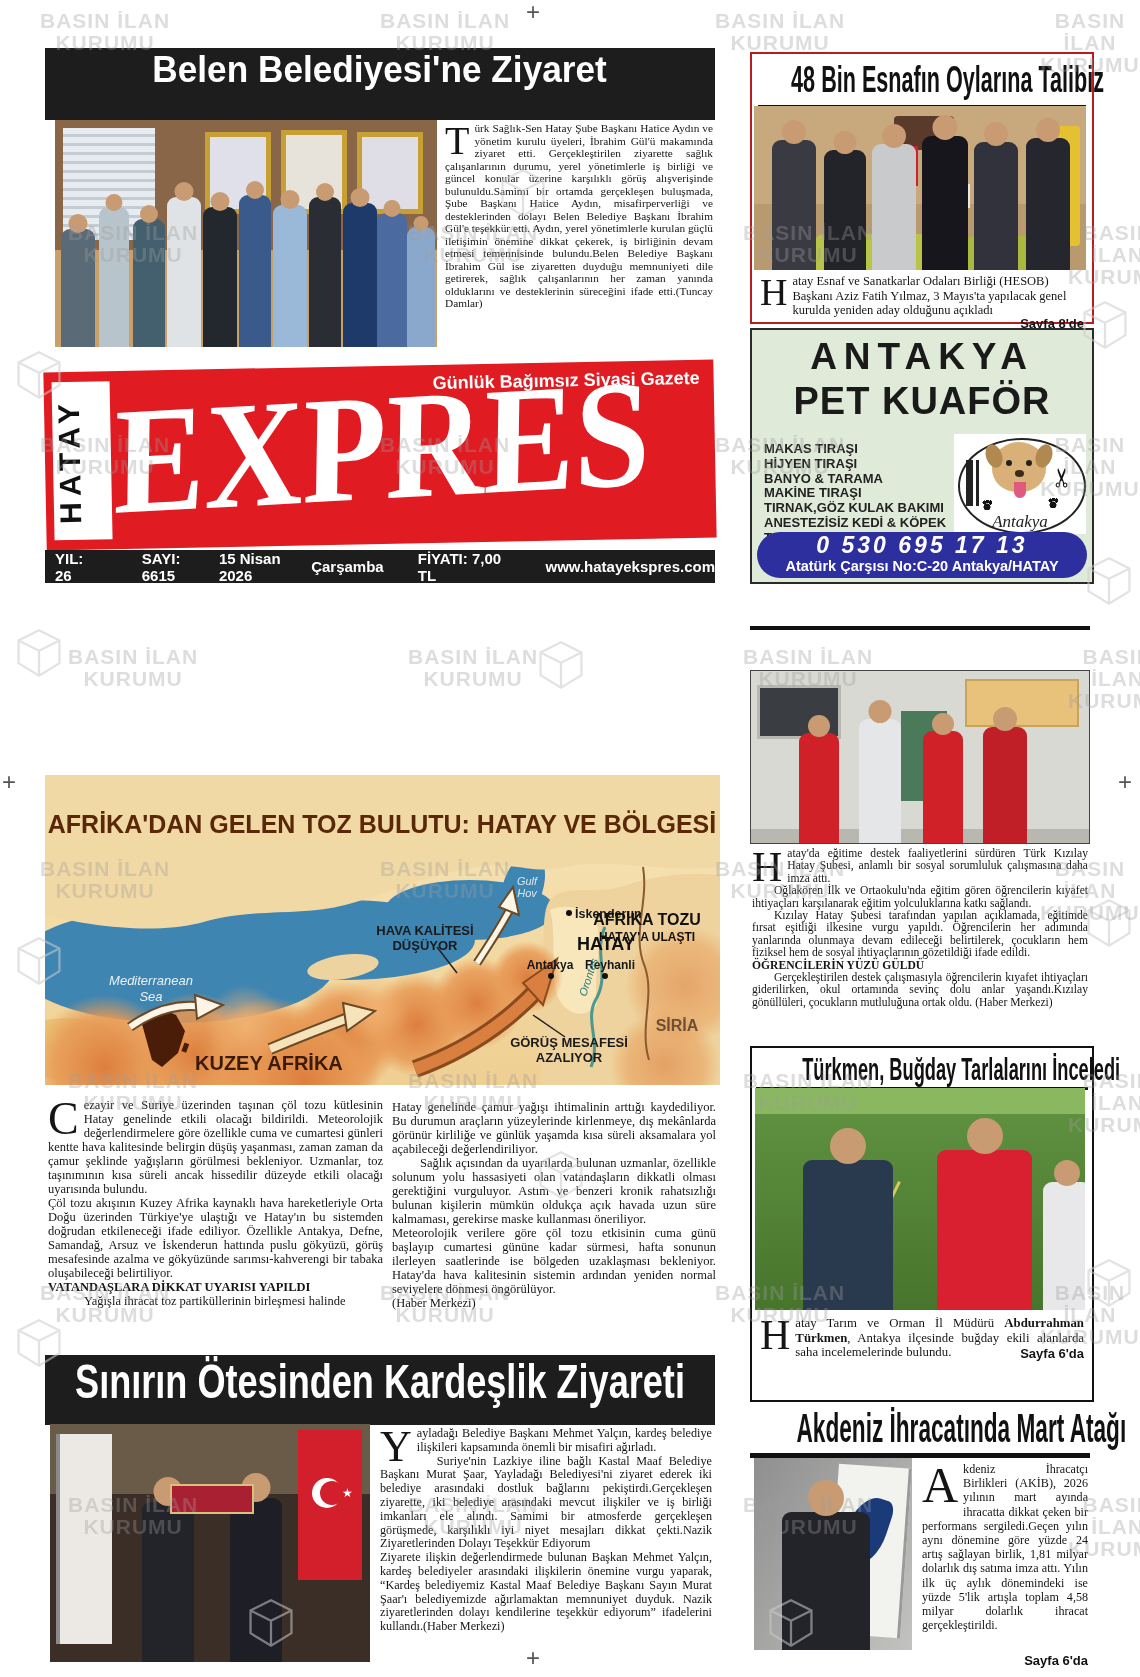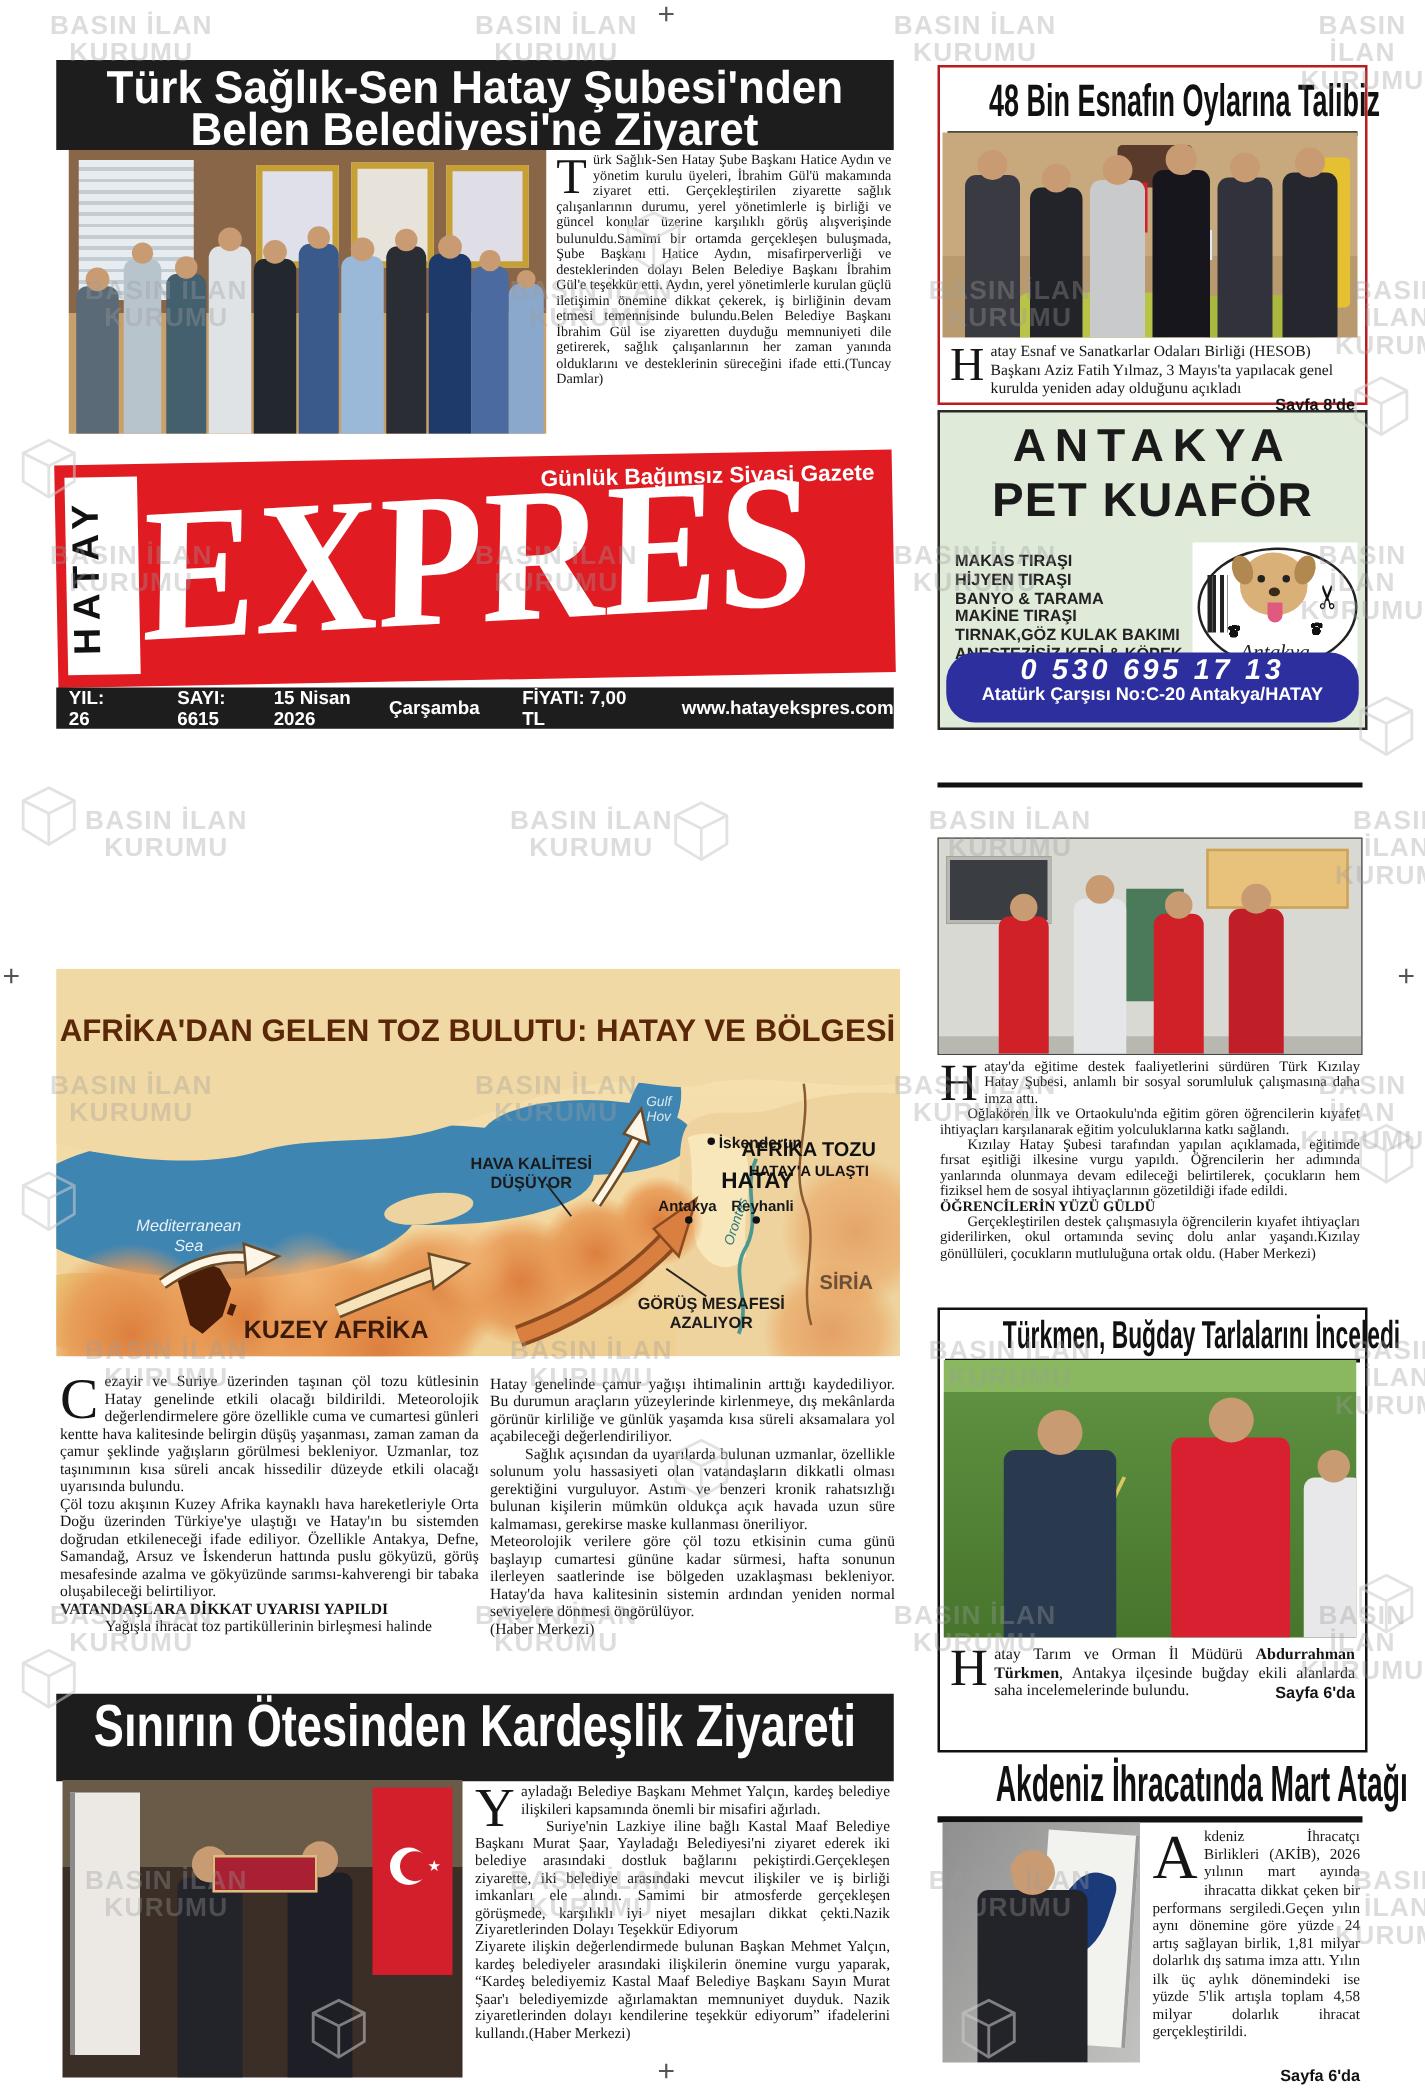--- a/index.html
+++ b/index.html
@@ -33,21 +33,20 @@
 <body>
 
 <div id="page">
 
   <div class="crop" style="left:526px;top:2px;">+</div>
   <div class="crop" style="left:526px;top:1648px;">+</div>
   <div class="crop" style="left:2px;top:772px;">+</div>
   <div class="crop" style="left:1118px;top:772px;">+</div>
 
   <div class="abs blackbar ctr" style="left:45px;top:48px;width:670px;height:70px;padding-top:2px;">
-    <div><span class="hl" style="font-size:32px;line-height:34px;transform:scale(1.1,1.15);transform-origin:center top;">Türk Sağlık-Sen Hatay Şubesi'nden</span></div>
     <div><span class="hl" style="font-size:32px;line-height:34px;transform:scale(1.1,1.15);transform-origin:center top;">Belen Belediyesi'ne Ziyaret</span></div>
   </div>
 
   <div class="ph" id="photo-saglik" style="left:55px;top:120px;width:382px;height:227px;background:linear-gradient(#8a6648 0 130px,#c9a06a 130px);">
     <div class="abs" style="left:8px;top:8px;width:92px;height:112px;background:repeating-linear-gradient(#e7ecf0 0 6px,#c3ccd3 6px 9px);"></div>
     <div class="abs" style="left:150px;top:12px;width:56px;height:72px;background:#dfe0ea;border:5px solid #c7a035;"></div>
     <div class="abs" style="left:226px;top:10px;width:56px;height:74px;background:#e7e2da;border:5px solid #c7a035;"></div>
     <div class="abs" style="left:302px;top:12px;width:56px;height:72px;background:#dfdde5;border:5px solid #c7a035;"></div>
   <div class="pn" style="left: 6px; width: 34px; height: 118px; background: rgb(90, 106, 118);">
         <span class="hd" style="width: 19px; height: 19px; top: -15px;"></span>
@@ -294,21 +293,21 @@
         <span class="abs" style="left:14px;top:18px;width:6px;height:6px;background:#222;border-radius:50%;"></span>
         <span class="abs" style="right:14px;top:18px;width:6px;height:6px;background:#222;border-radius:50%;"></span>
         <span class="abs" style="left:23px;top:28px;width:9px;height:7px;background:#3a2a1a;border-radius:50%;"></span>
         <span class="abs" style="left:22px;top:40px;width:12px;height:16px;background:#e05a80;border-radius:0 0 8px 8px;"></span>
       </div>
       <div class="abs" style="right:12px;top:28px;font-size:26px;transform:rotate(-90deg);color:#111;">✂</div>
       <div class="abs" style="left:28px;top:66px;width:10px;height:10px;background:radial-gradient(circle at 50% 70%,#111 40%,transparent 42%),radial-gradient(circle at 25% 25%,#111 18%,transparent 20%),radial-gradient(circle at 55% 12%,#111 18%,transparent 20%),radial-gradient(circle at 85% 25%,#111 18%,transparent 20%);"></div>
       <div class="abs" style="right:28px;bottom:26px;width:10px;height:10px;background:radial-gradient(circle at 50% 70%,#111 40%,transparent 42%),radial-gradient(circle at 25% 25%,#111 18%,transparent 20%),radial-gradient(circle at 55% 12%,#111 18%,transparent 20%),radial-gradient(circle at 85% 25%,#111 18%,transparent 20%);"></div>
       <div class="abs" style="left:0;right:0;bottom:2px;text-align:center;font-family:'Liberation Serif',serif;font-style:italic;font-size:17px;color:#222;">Antakya</div>
     </div>
-    <div class="abs ctr" style="left:5px;right:5px;bottom:4px;height:56px;background:#2e2f9e;border-radius:23px;color:#fff;">
+    <div class="abs ctr" style="left:5px;right:5px;bottom:4px;height:46px;background:#2e2f9e;border-radius:23px;color:#fff;">
       <div style="font-weight:bold;font-style:italic;font-size:23px;letter-spacing:3px;line-height:26px;">0 530 695 17 13</div>
       <div style="font-weight:bold;font-size:14.5px;line-height:16px;">Atatürk Çarşısı No:C-20 Antakya/HATAY</div>
     </div>
   </div>
 
   <div class="abs" style="left:750px;top:614px;width:340px;">
     <div class="rule" style="margin-top:12px;height:4px;"></div>
     <div class="ph" id="photo-kizilay" style="left:0;top:56px;width:338px;height:172px;background:#d9d9d3;border:1px solid #444;">
       <div class="abs" style="left:6px;top:14px;width:78px;height:48px;background:#3a3e42;border:3px solid #b8b8b0;"></div>
       <div class="abs" style="right:10px;top:8px;width:110px;height:44px;background:#e8c27a;border:2px solid #caa35a;"></div>

